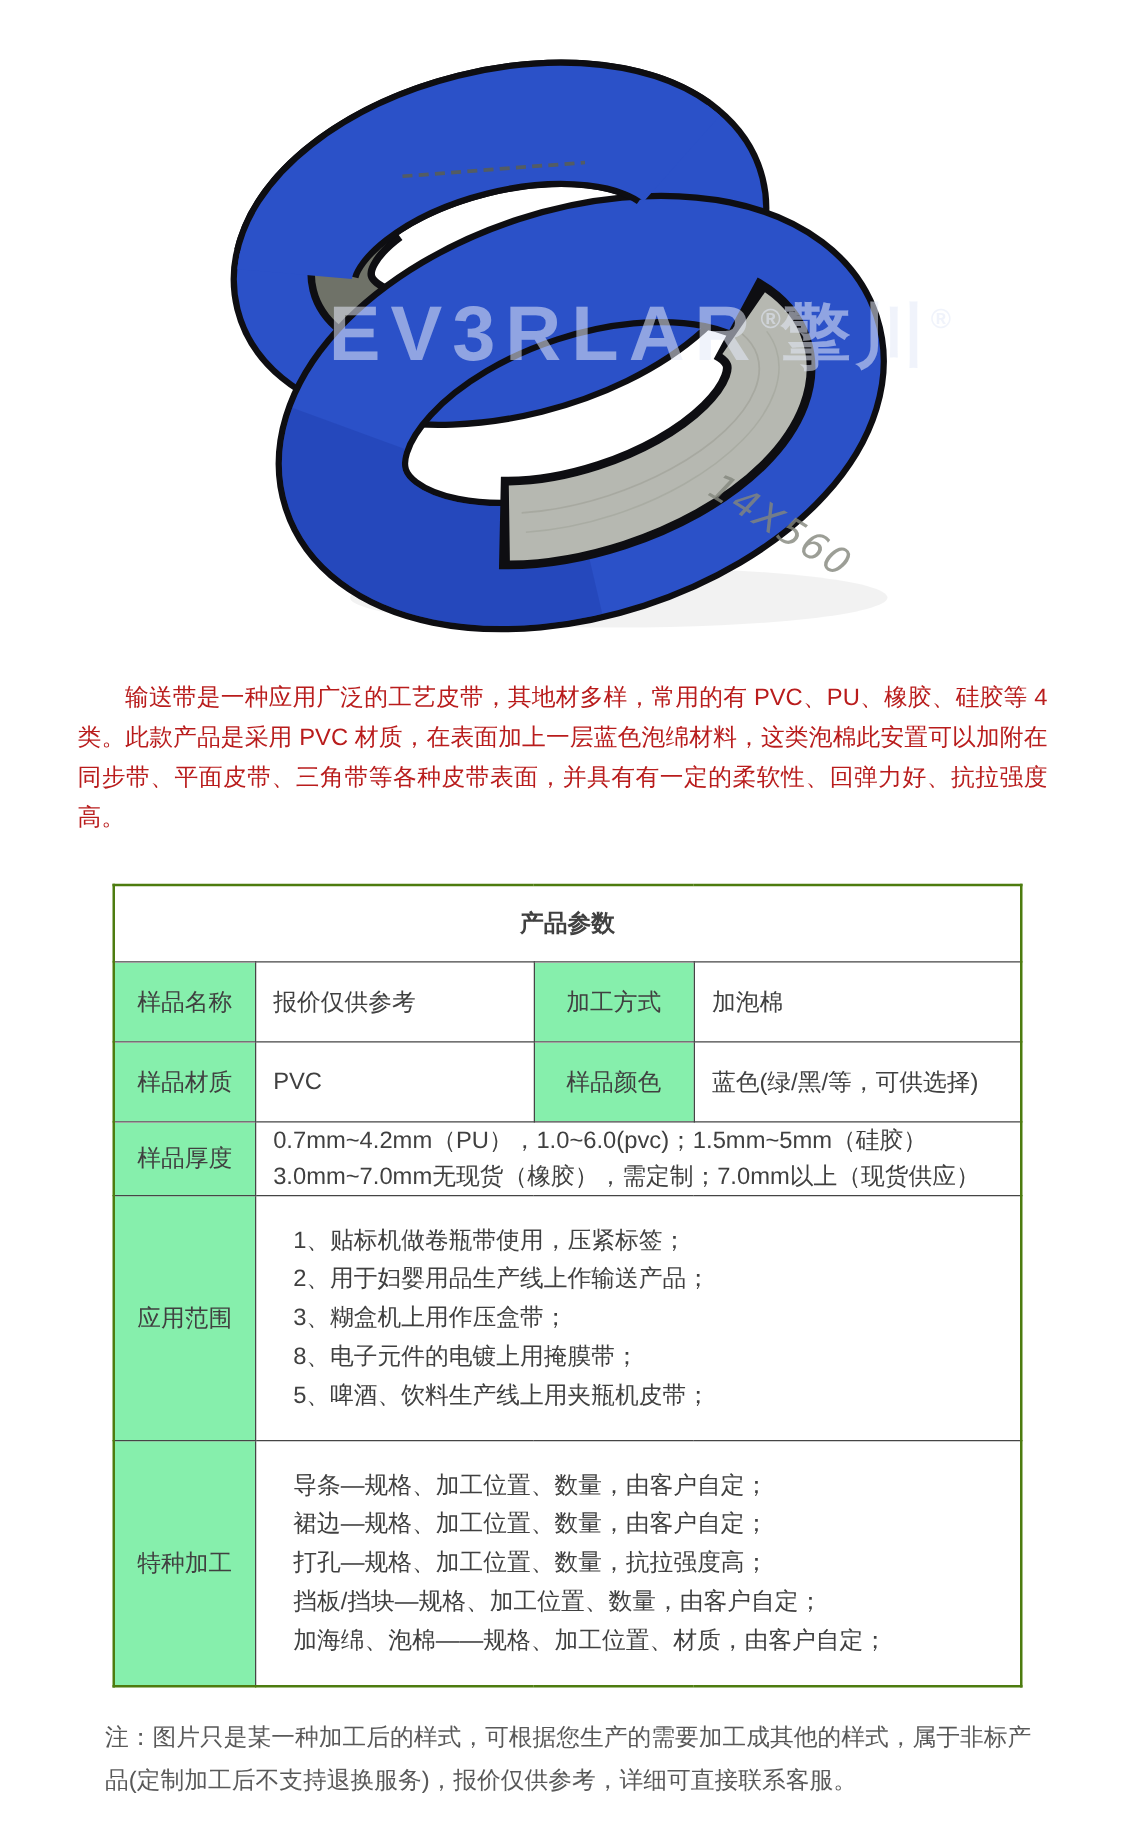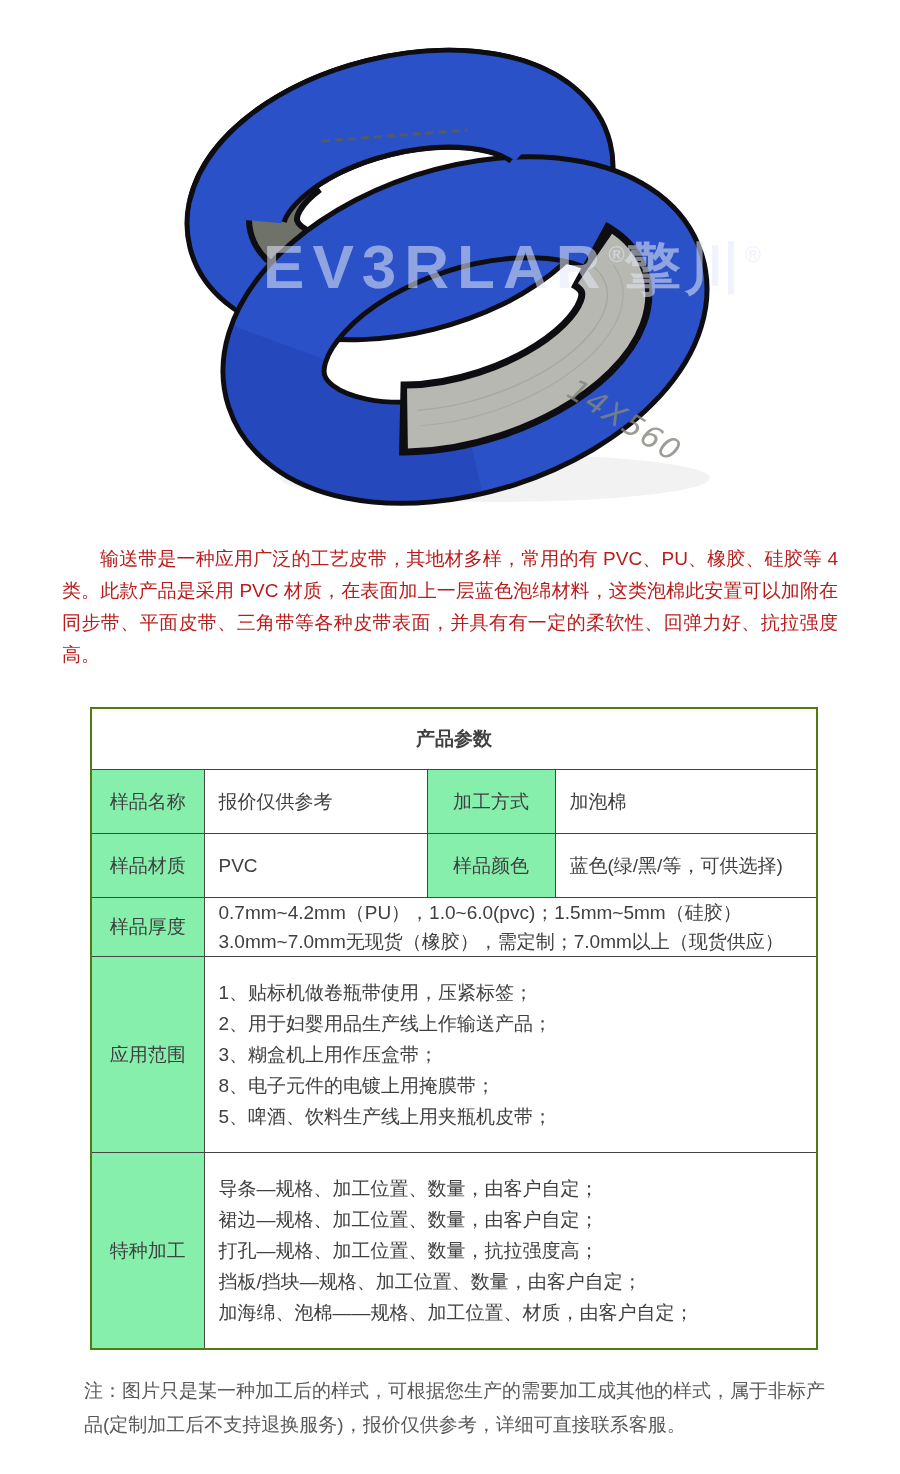--- a/index.html
+++ b/index.html
@@ -29,21 +29,21 @@
   }
   td.title-cell {
     text-align:center; font-weight:bold; font-size:27px; color:#2e2e2e;
     height:60px;
   }
   td.lbl { background:#86efac; text-align:center; padding:0 4px;margin-top:36px; }
   tr.r-short td { height:63px; }
   td.val-lines { padding:10px 14px; }
   .val-lines div { line-height:30px; }
   tr.r-thick td.val-lines div { line-height:29px; }
-  tr.r-tall td.val-lines { padding:20px 14px; }
+  tr.r-tall td.val-lines { padding:20px 30px; }
   tr.r-tall .val-lines div { line-height:31px; }
   tr.r-joint td { height:54px; }
 
   .note {
     margin:24px 66px 0 84px;
     font-size:19px; line-height:34px; color:#595959;
     text-align:left;
   }
 </style>
 </head>

